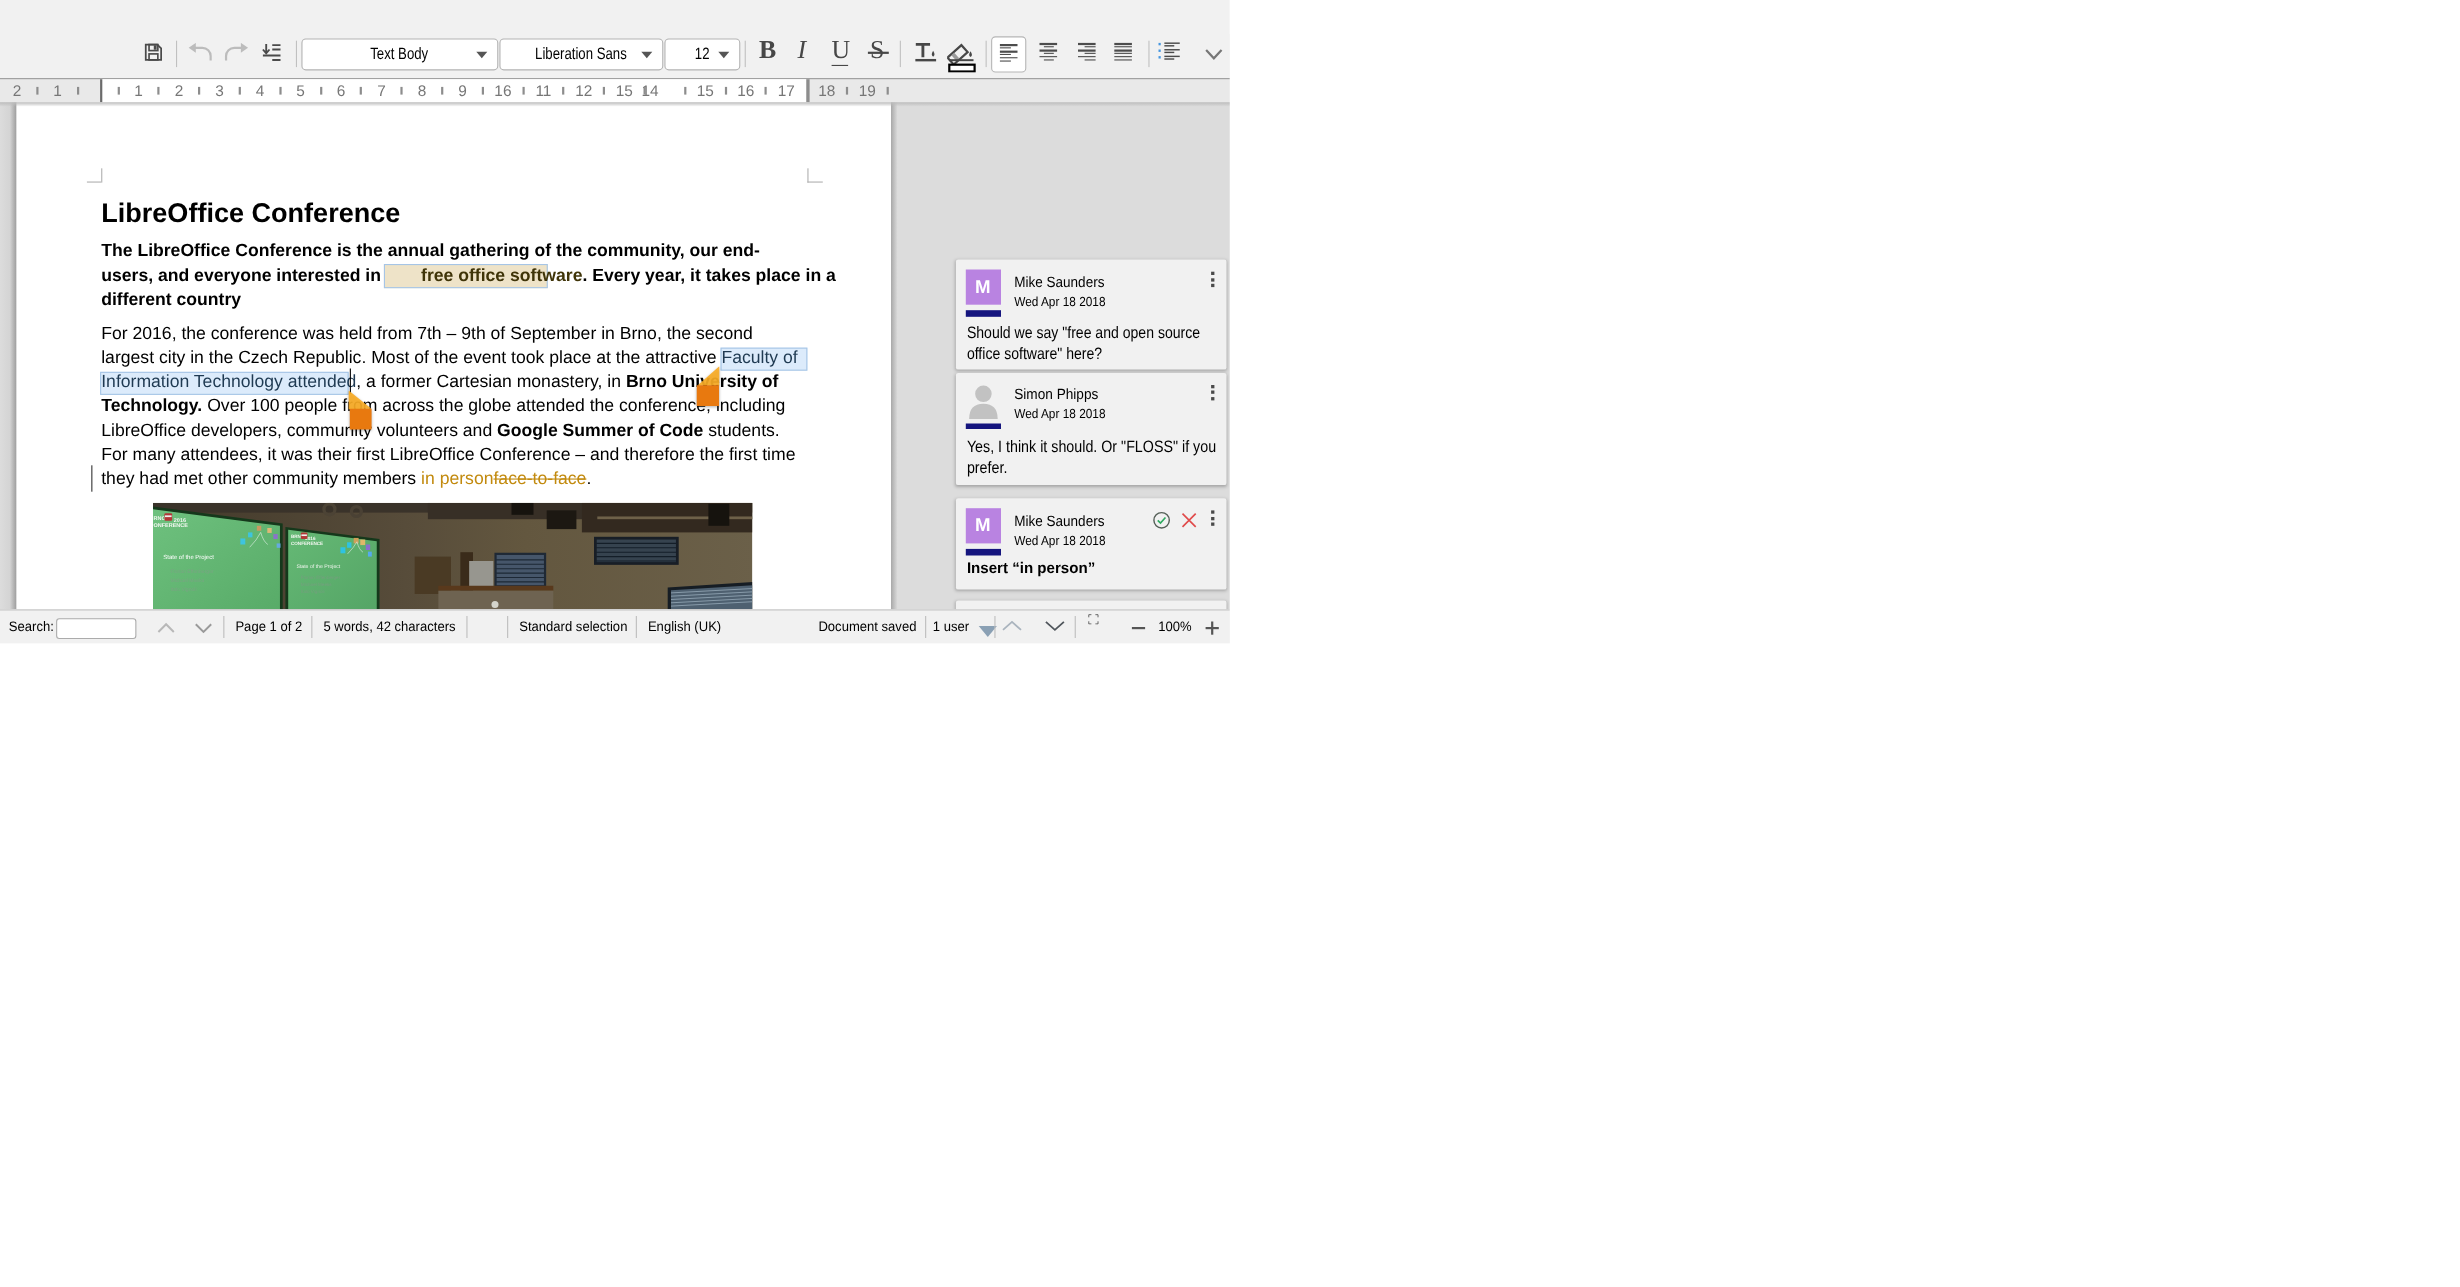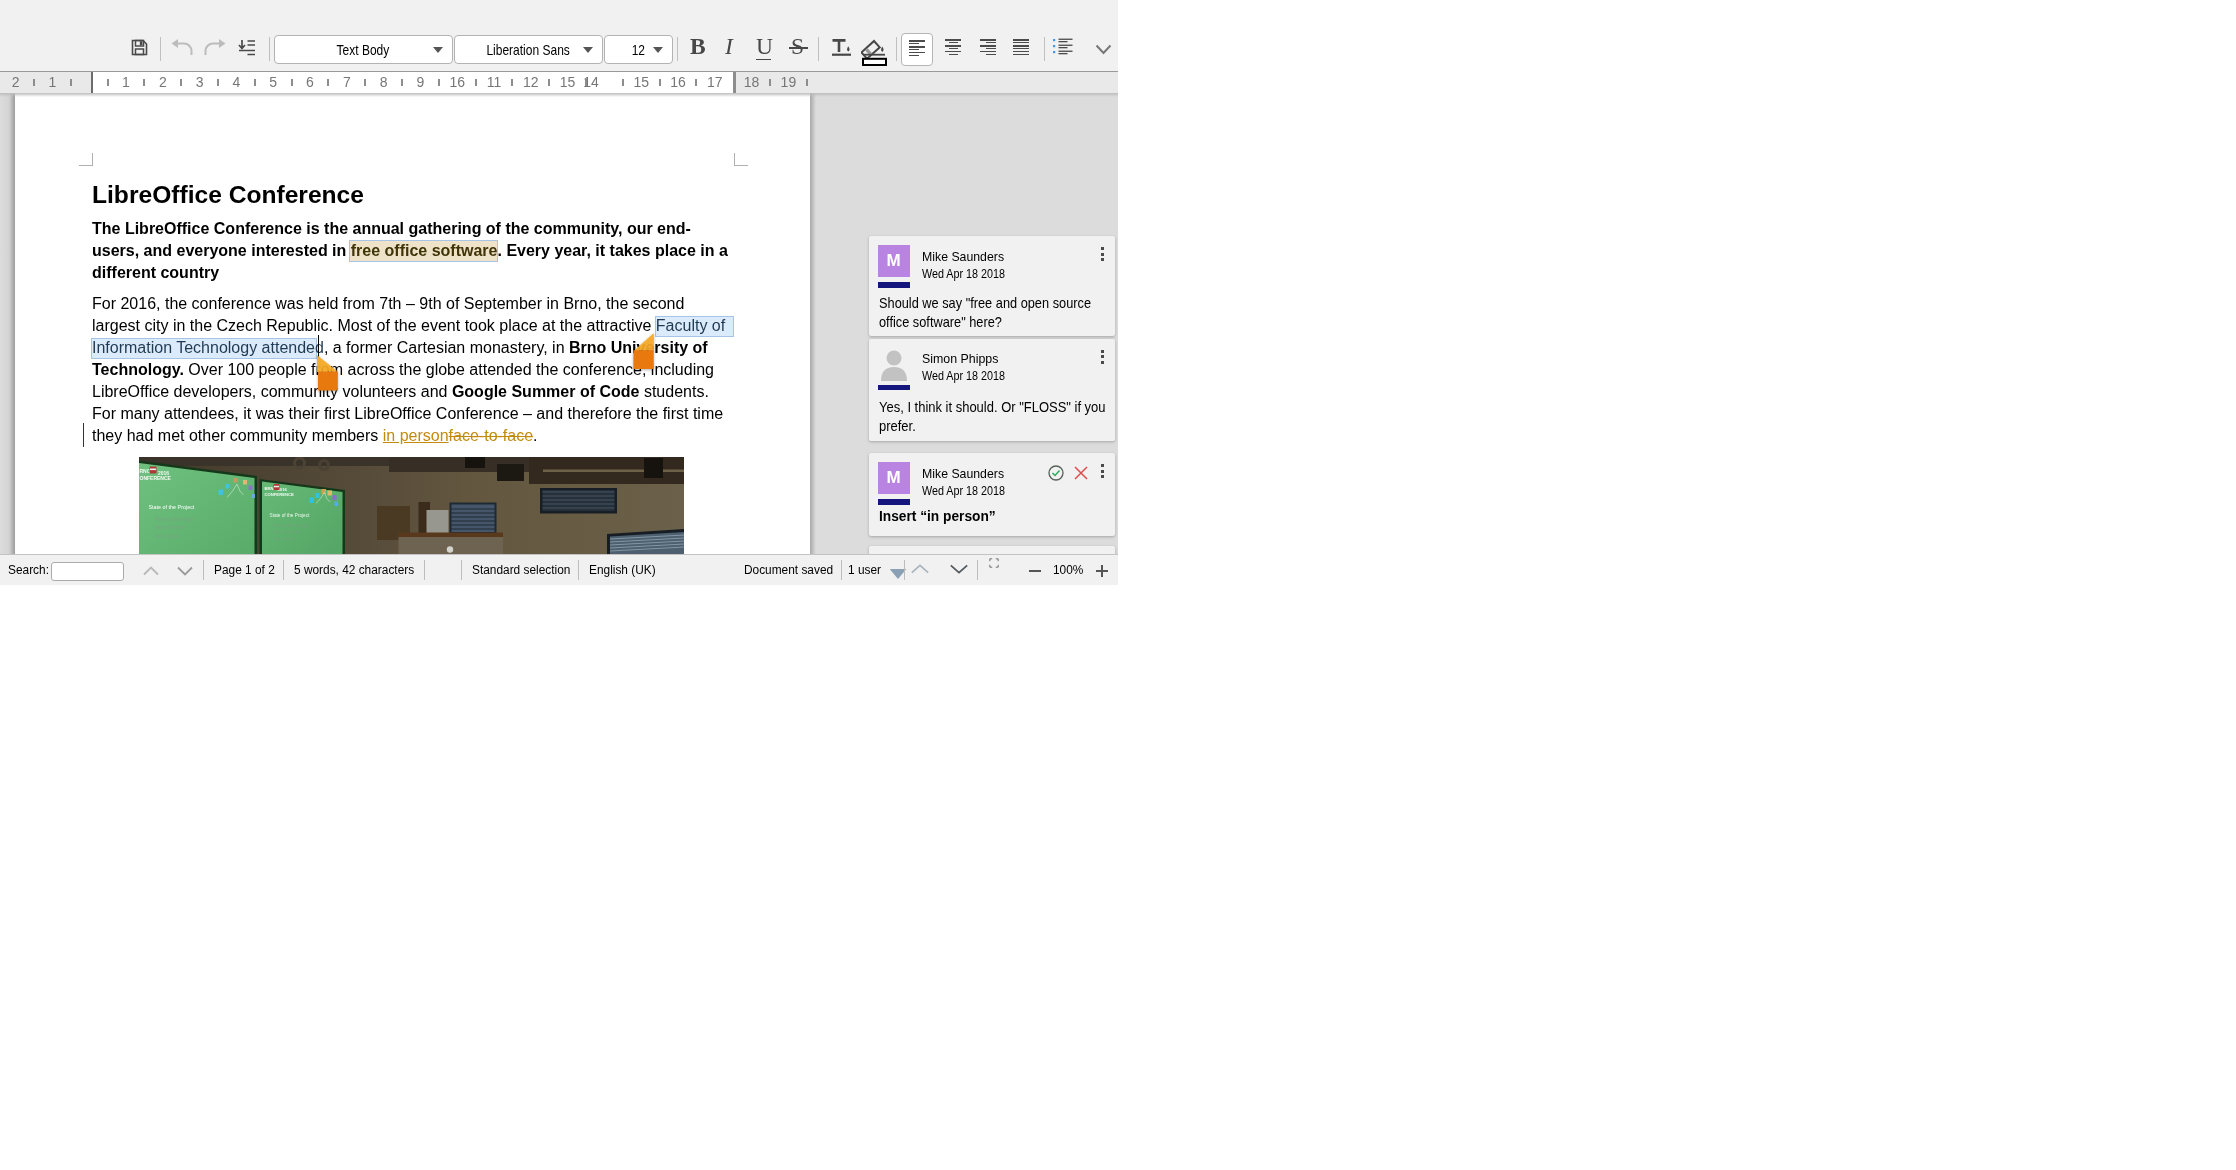--- a/index.html
+++ b/index.html
@@ -36,21 +36,21 @@
 #page { position:absolute; left:15px; top:0; width:795px; height:461.5px; background:#fff; }
 #leftstrip { position:absolute; left:0; top:0; width:15px; height:461.5px; background:linear-gradient(90deg,#dcdcdc 0%,#d4d4d4 60%,#9c9c9c 100%); }
 #rightshadow { position:absolute; left:810px; top:0; width:6px; height:461.5px; background:linear-gradient(90deg,#a8a8a8,#dcdcdc); }
 .cmark { position:absolute; background:#b0b0b0; }
 .dline { position:absolute; white-space:nowrap; font-size:16px; color:#000; line-height:16px; }
 .b { font-weight:bold; }
 .hlc { position:absolute; border:1px solid #a6c5e6; }
 .hl-tan { background:#eee3c8; }
 .hl-blue { background:#dcebfb; }
 .navytext { color:#1f3a52; }
-.goldtext { color:#3f3408; }
+.goldtext { color:#3f3408;padding-left:32px; }
 .orange { color:#c28a0e; }
 .caret { position:absolute; width:2px; background:#000; }
 
 .card { position:absolute; left:869px; width:246px; background:#f1f1f1; border-radius:2px; box-shadow:0 1px 3px rgba(0,0,0,0.25); }
 .avatar { position:absolute; left:8.5px; top:9px; width:32px; height:32px; background:#b983e1; color:#fff; font-size:17px; font-weight:bold; text-align:center; line-height:32px; }
 .navybar { position:absolute; left:8.5px; top:46px; width:32px; height:5.5px; background:#15157e; }
 .cname { position:absolute; left:52.5px; top:12.5px; font-size:13.5px; color:#000; white-space:nowrap; transform-origin:0 0; }
 .cdate { position:absolute; left:52.5px; top:30.5px; font-size:12px; color:#000; white-space:nowrap; transform-origin:0 0; }
 .cdots { position:absolute; left:1101px; width:3px; }
 .cdot { width:3px; height:3px; background:#4a4a4a; margin-bottom:2.5px; }
@@ -227,21 +227,21 @@
     <div class="dline b" style="left:92px;top:90px;font-size:24.6px;line-height:24.6px">LibreOffice Conference</div>
     <div class="dline b" style="left:92px;top:128.5px">The LibreOffice Conference is the annual gathering of the community, our end-</div>
     <div class="dline b" style="left:92px;top:150.5px">users, and everyone interested in <span class="goldtext" id="hs1">free office software</span>. Every year, it takes place in a</div>
     <div class="dline b" style="left:92px;top:172.5px">different country</div>
     <div class="dline" style="left:92px;top:203.5px">For 2016, the conference was held from 7th – 9th of September in Brno, the second</div>
     <div class="dline" style="left:92px;top:225.5px">largest city in the Czech Republic. Most of the event took place at the attractive <span class="navytext" id="hs2">Faculty of</span></div>
     <div class="dline" style="left:92px;top:247.5px"><span class="navytext" id="hs3">Information Technology attended</span>, a former Cartesian monastery, in <span class="b">Brno University of</span></div>
     <div class="dline" style="left:92px;top:269.5px"><span class="b">Technology.</span> Over 100 people from across the globe attended the conference, including</div>
     <div class="dline" style="left:92px;top:291.5px">LibreOffice developers, community volunteers and <span class="b">Google Summer of Code</span> students.</div>
     <div class="dline" style="left:92px;top:313.5px">For many attendees, it was their first LibreOffice Conference – and therefore the first time</div>
-    <div class="dline" style="left:92px;top:335.5px">they had met other community members <span class="orange" style="text-decoration:underline">in person</span><span class="orange" style="text-decoration:line-through">face-to-face</span>.</div>
+    <div class="dline" style="left:92px;top:335.5px">they had met other community members <span class="orange" style="">in person</span><span class="orange" style="text-decoration:line-through">face-to-face</span>.</div>
 
     <div class="caret" style="left:317.5px;top:242.5px;height:23px;width:1.5px"></div>
 
     <div class="caret" style="left:82.5px;top:330px;height:24px;width:1.5px;background:#333"></div>
 
     <svg class="abs" style="left:315px;top:262.5px;filter:drop-shadow(0 1px 1.5px rgba(0,0,0,0.3))" width="26" height="37" viewBox="0 0 26 37">
       <polygon points="2,0 2,17 22.7,16.5" fill="#f8ab25" fill-opacity="0.92"></polygon>
       <polygon points="3,16.5 22.8,16.5 22.8,35.5 3,35.5" fill="#e8790f"></polygon>
     </svg>
     <svg class="abs" style="left:632px;top:240px;filter:drop-shadow(0 1px 1.5px rgba(0,0,0,0.3))" width="26" height="37" viewBox="0 0 26 37">

